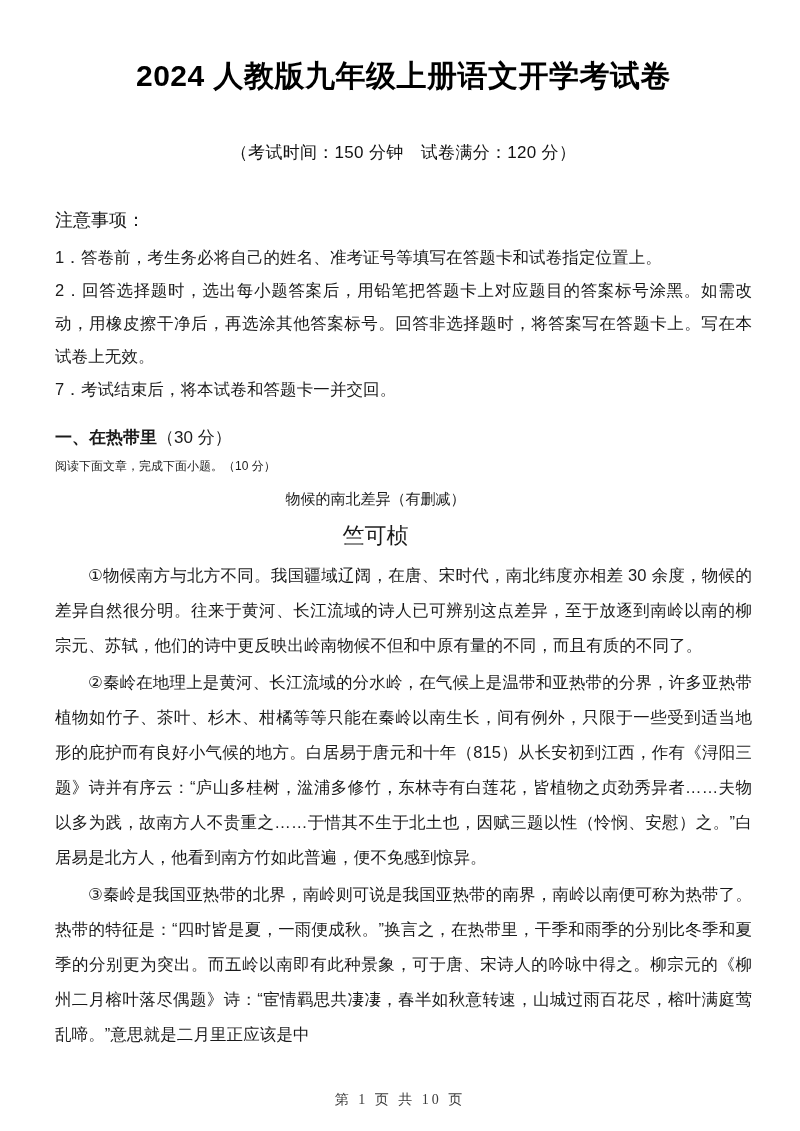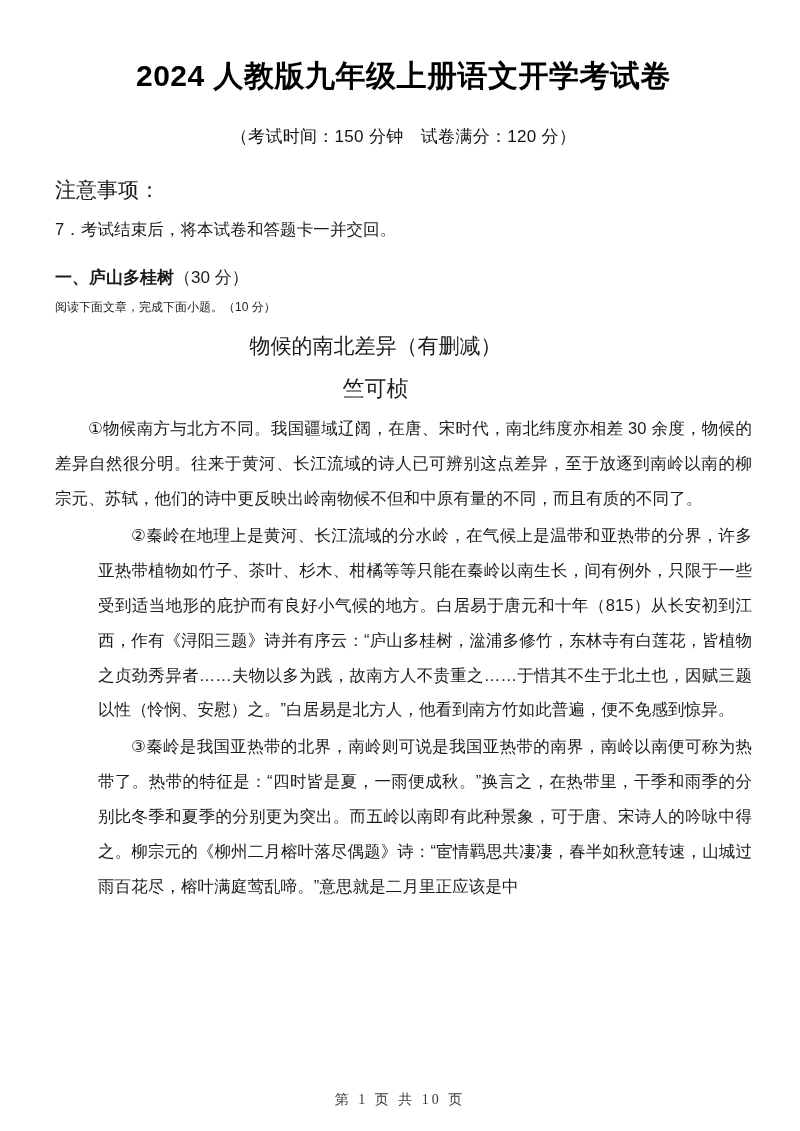--- a/index.html
+++ b/index.html
@@ -37,33 +37,33 @@
     letter-spacing: 0.5px;
     line-height: 1.3;
     margin: 0;
     padding-top: 56px;
     color: #000000;
   }
   .doc-subtitle {
     text-align: center;
     font-size: 17px;
     font-weight: normal;
-    margin: 0;
+    margin: 16px;
     padding-top: 30px;
     letter-spacing: 0.3px;
     color: #111111;
   }
 
   
   .notice {
     margin: 0;
     padding-top: 27px;
   }
   .notice-heading {
-    font-size: 21px;
+    font-size: 18px;
     line-height: 1.45;
     margin: 0;
     padding-bottom: 8px;
   }
   .notice-item {
     font-size: 16.5px;
     line-height: 2.0;
     margin: 0;
     text-align: justify;
     text-justify: inter-ideograph;
@@ -84,21 +84,21 @@
     font-weight: normal;
   }
   .section-prompt {
     font-size: 12px;
     margin: 0;
     line-height: 2.0;
   }
 
   
   .article-title {
-    font-size: 21px;
+    font-size: 15px;
     margin: 0;
     padding-top: 6px;
     line-height: 2.0;
     text-align: center;
     padding-right: 56px;
   }
   .article-author {
     font-size: 22px;
     margin: 0;
     line-height: 2.0;
@@ -111,21 +111,20 @@
     font-size: 16.5px;
     line-height: 2.12;
     margin: 0;
     text-indent: 33px;
     text-align: justify;
     text-justify: inter-ideograph;
     letter-spacing: 0.1px;
   }
   .body-para + .body-para {
     padding-top: 2px;
-    margin-left: 43px;
   }
 
   
   .page-footer {
     position: absolute;
     left: 0;
     right: 0;
     bottom: 22px;
     text-align: center;
     font-family: "Liberation Serif", "DejaVu Serif", serif;
@@ -140,25 +139,27 @@
 <div class="page">
 
   <div class="content">
 
     <h1 class="doc-title">2024 人教版九年级上册语文开学考试卷</h1>
 
     <p class="doc-subtitle">（考试时间：150 分钟　试卷满分：120 分）</p>
 
     <div class="notice">
       <p class="notice-heading">注意事项：</p>
+      <p class="notice-item">1．答卷前，考生务必将自己的姓名、准考证号等填写在答题卡和试卷指定位置上。</p>
+      <p class="notice-item">2．回答选择题时，选出每小题答案后，用铅笔把答题卡上对应题目的答案标号涂黑。如需改动，用橡皮擦干净后，再选涂其他答案标号。回答非选择题时，将答案写在答题卡上。写在本试卷上无效。</p>
       <p class="notice-item">7．考试结束后，将本试卷和答题卡一并交回。</p>
     </div>
 
     <p class="section-heading">
-      <span class="bold">一、庐山多桂树</span><span class="plain">（30 分）</span>
+      <span class="bold">一、在热带里</span><span class="plain">（30 分）</span>
     </p>
 
     <p class="section-prompt">阅读下面文章，完成下面小题。（10 分）</p>
 
     <p class="article-title">物候的南北差异（有删减）</p>
 
     <p class="article-author">竺可桢</p>
 
     <p class="body-para">①物候南方与北方不同。我国疆域辽阔，在唐、宋时代，南北纬度亦相差 30 余度，物候的差异自然很分明。往来于黄河、长江流域的诗人已可辨别这点差异，至于放逐到南岭以南的柳宗元、苏轼，他们的诗中更反映出岭南物候不但和中原有量的不同，而且有质的不同了。</p>
 

